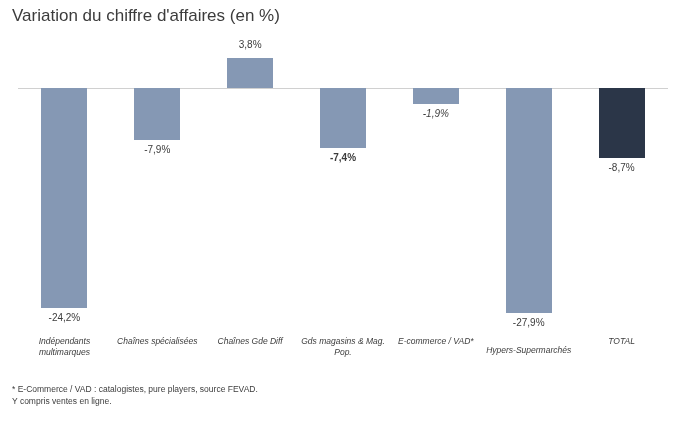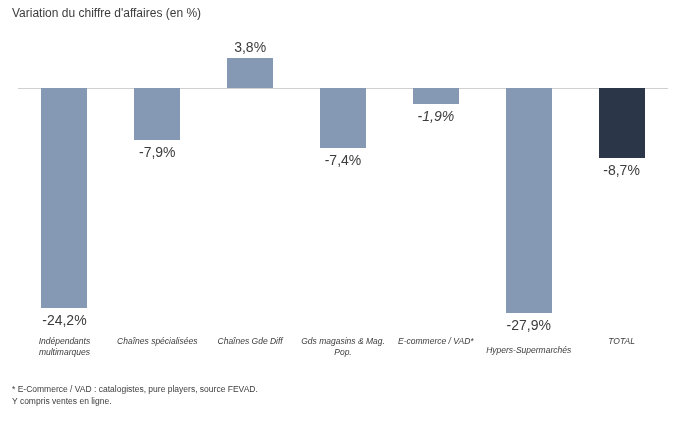--- a/index.html
+++ b/index.html
@@ -18,21 +18,21 @@
   #chart-root {
     position: absolute;
     left: 0; top: 0;
     width: 685px;
     height: 422px;
   }
   #chart-title {
     position: absolute;
     left: 12px;
     top: 6px;
-    font-size: 12px;
+    font-size: 17px;
     color: #3c3c3c;
     white-space: nowrap;
   }
   #plot {
     position: absolute;
     left: 18px;
     top: 40px;
     width: 650px;
     height: 290px;
   }
@@ -55,21 +55,21 @@
     width: 46px;
     background: #8598b4;
   }
   .bar.total {
     background: #2b3648;
   }
   .bar-label {
     position: absolute;
     left: 50%;
     transform: translateX(-50%);
-    font-size: 14px;
+    font-size: 10px;
     color: #3c3c3c;
     white-space: nowrap;
   }
   .cat-label {
     position: absolute;
     font-size: 8.5px;
     color: #3c3c3c;
     text-align: center;
     line-height: 1.35;
     font-style: italic;
@@ -98,21 +98,21 @@
           <div class="bar-label" style="top: 272.25px;">-24,2%</div>
         </div>
         <div class="bar-slot" style="left: 92.8571px; width: 92.8571px;">
           <div class="bar" style="background: rgb(133, 152, 180); height: 51.5556px; top: 48.3333px;"></div>
           <div class="bar-label" style="top: 103.889px;">-7,9%</div>
         </div>
         <div class="bar-slot" style="left: 185.714px; width: 92.8571px;">
           <div class="bar" style="background: rgb(133, 152, 180); height: 30.6111px; top: 17.7222px;"></div>
           <div class="bar-label" style="top: -1.27778px;">3,8%</div>
         </div>
-        <div class="bar-slot" style="left: 278.571px; width: 92.8571px;">
+        <div class="bar-slot" style="left: 278.571px; width: 92.8571px; font-weight: bold;">
           <div class="bar" style="background: rgb(133, 152, 180); height: 59.6111px; top: 48.3333px;"></div>
           <div class="bar-label" style="top: 111.944px;">-7,4%</div>
         </div>
         <div class="bar-slot" style="left: 371.429px; width: 92.8571px;">
           <div class="bar" style="background: rgb(133, 152, 180); height: 15.3056px; top: 48.3333px;"></div>
           <div class="bar-label" style="top: 67.6389px; font-style: italic;">-1,9%</div>
         </div>
         <div class="bar-slot" style="left: 464.286px; width: 92.8571px;">
           <div class="bar" style="background: rgb(133, 152, 180); height: 224.75px; top: 48.3333px;"></div>
           <div class="bar-label" style="top: 277.083px;">-27,9%</div>

